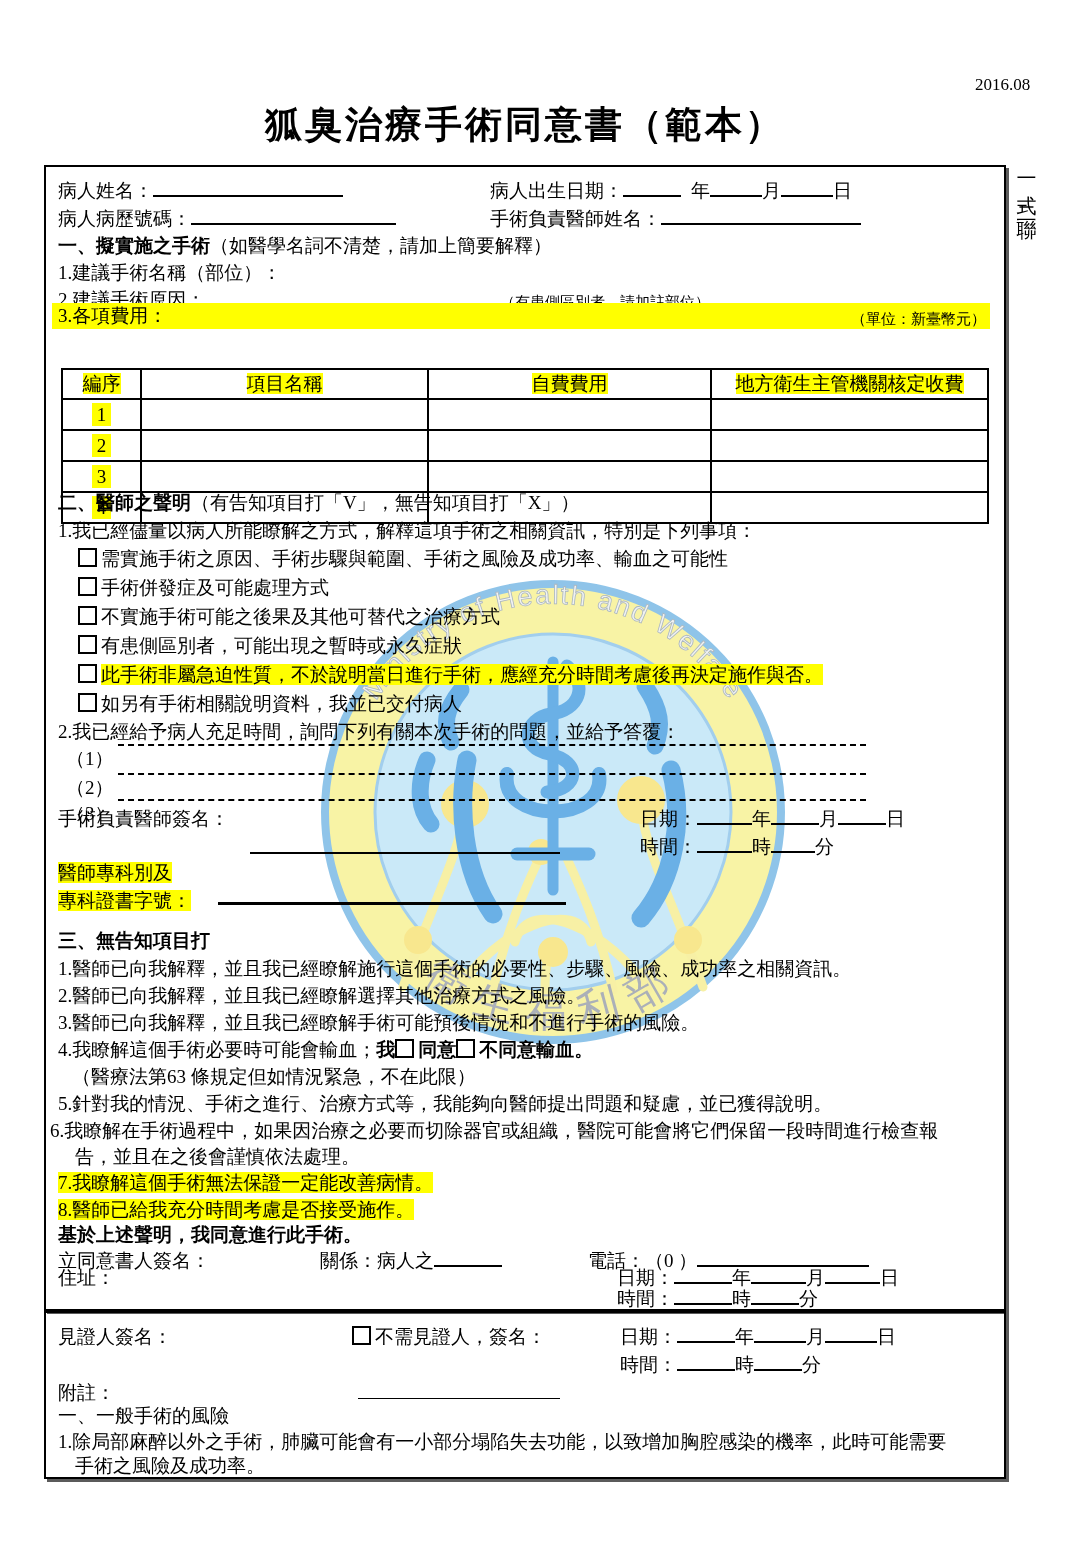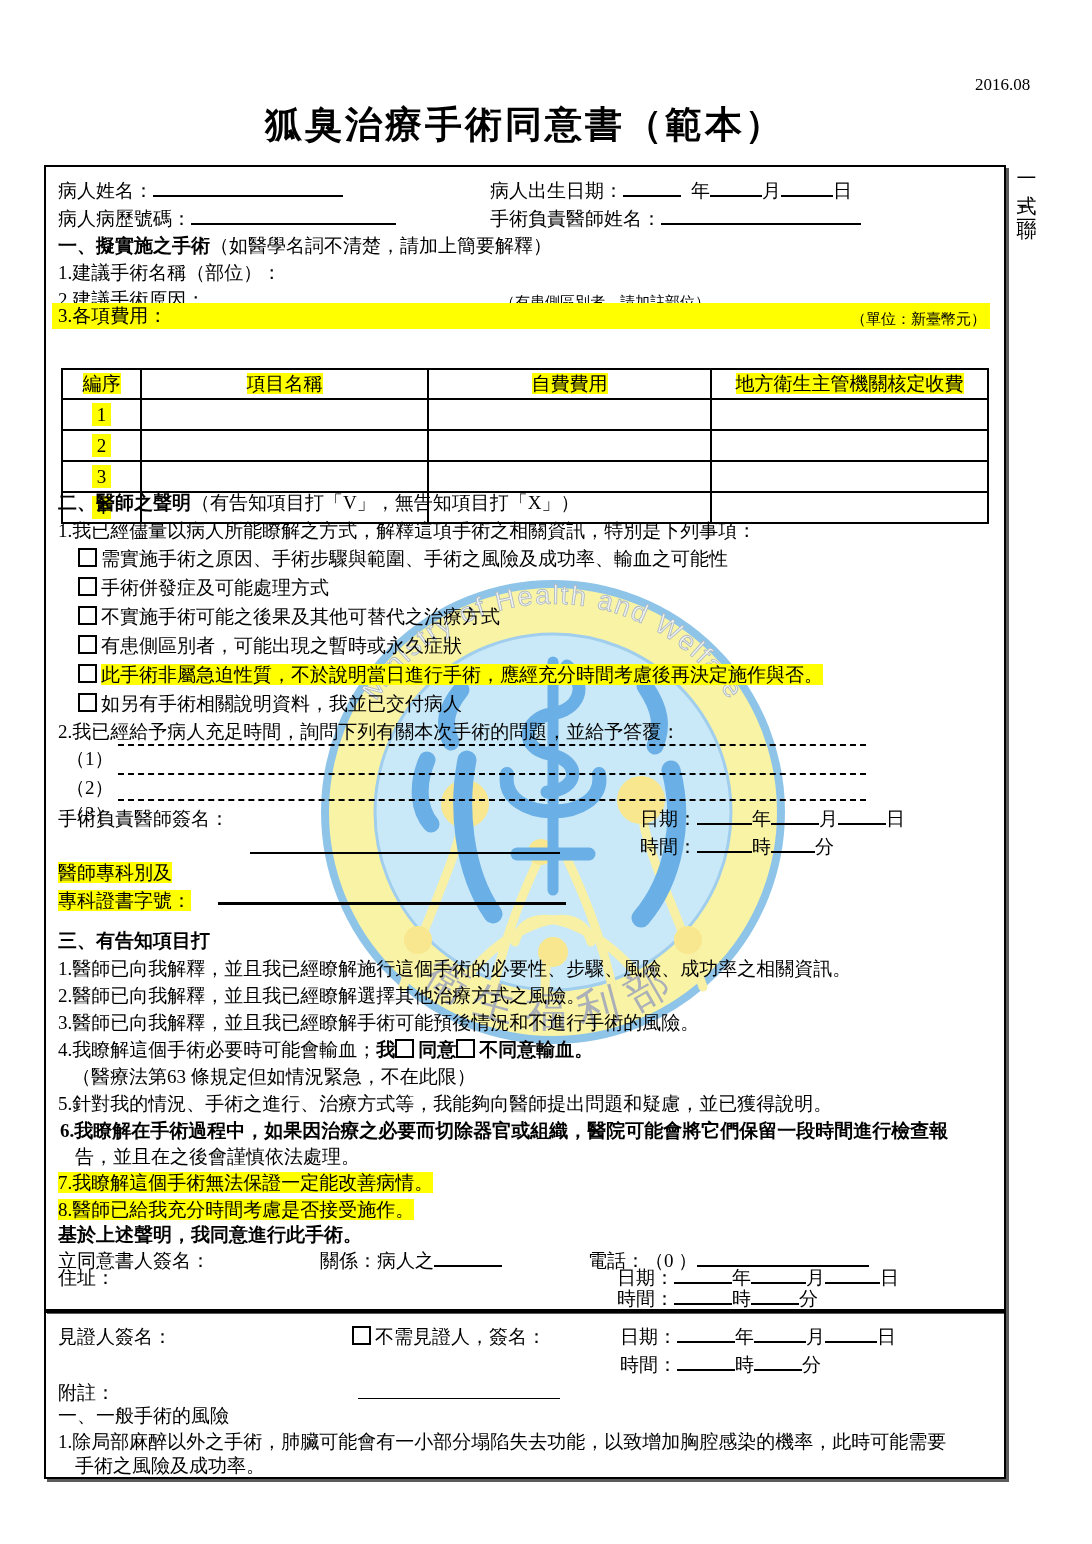--- a/index.html
+++ b/index.html
@@ -192,30 +192,30 @@
   <div class="solidline" style="left:250px;top:852px;width:310px;"></div>
 
   <div class="line" style="left:58px;top:860px;">
     <span class="hl">醫師專科別及</span>
   </div>
   <div class="line" style="left:58px;top:888px;">
     <span class="hl">專科證書字號：</span>
   </div>
   <div class="thickline" style="left:218px;top:902px;width:348px;"></div>
 
-  <div class="line b" style="left:58px;top:928px;">三、有告知項目打</div>
+  <div class="line b" style="left:58px;top:928px;">三、無告知項目打</div>
   <div class="line" style="left:58px;top:956px;">1.醫師已向我解釋，並且我已經瞭解施行這個手術的必要性、步驟、風險、成功率之相關資訊。</div>
   <div class="line" style="left:58px;top:983px;">2.醫師已向我解釋，並且我已經瞭解選擇其他治療方式之風險。</div>
   <div class="line" style="left:58px;top:1010px;">3.醫師已向我解釋，並且我已經瞭解手術可能預後情況和不進行手術的風險。</div>
   <div class="line" style="left:58px;top:1037px;">
     <span>4.我瞭解這個手術必要時可能會輸血；</span><span class="b">我</span><span class="cb"></span><span class="b">同意</span><span class="cb"></span><span class="b">不同意輸血。</span>
   </div>
   <div class="line" style="left:72px;top:1064px;">（醫療法第63 條規定但如情況緊急，不在此限）</div>
   <div class="line" style="left:58px;top:1091px;">5.針對我的情況、手術之進行、治療方式等，我能夠向醫師提出問題和疑慮，並已獲得說明。</div>
-  <div class="line" style="left:60px;top:1118px;font-weight:bold;">6.我瞭解在手術過程中，如果因治療之必要而切除器官或組織，醫院可能會將它們保留一段時間進行檢查報</div>
+  <div class="line" style="left:50px;top:1118px;">6.我瞭解在手術過程中，如果因治療之必要而切除器官或組織，醫院可能會將它們保留一段時間進行檢查報</div>
   <div class="line" style="left:75px;top:1144px;">告，並且在之後會謹慎依法處理。</div>
   <div class="line" style="left:58px;top:1170px;">
     <span class="hl">7.我瞭解這個手術無法保證一定能改善病情。</span>
   </div>
   <div class="line" style="left:58px;top:1197px;">
     <span class="hl">8.醫師已給我充分時間考慮是否接受施作。</span>
   </div>
   <div class="line b" style="left:58px;top:1222px;">基於上述聲明，我同意進行此手術。</div>
 
   <div class="line" style="left:58px;top:1248px;">立同意書人簽名：</div>

